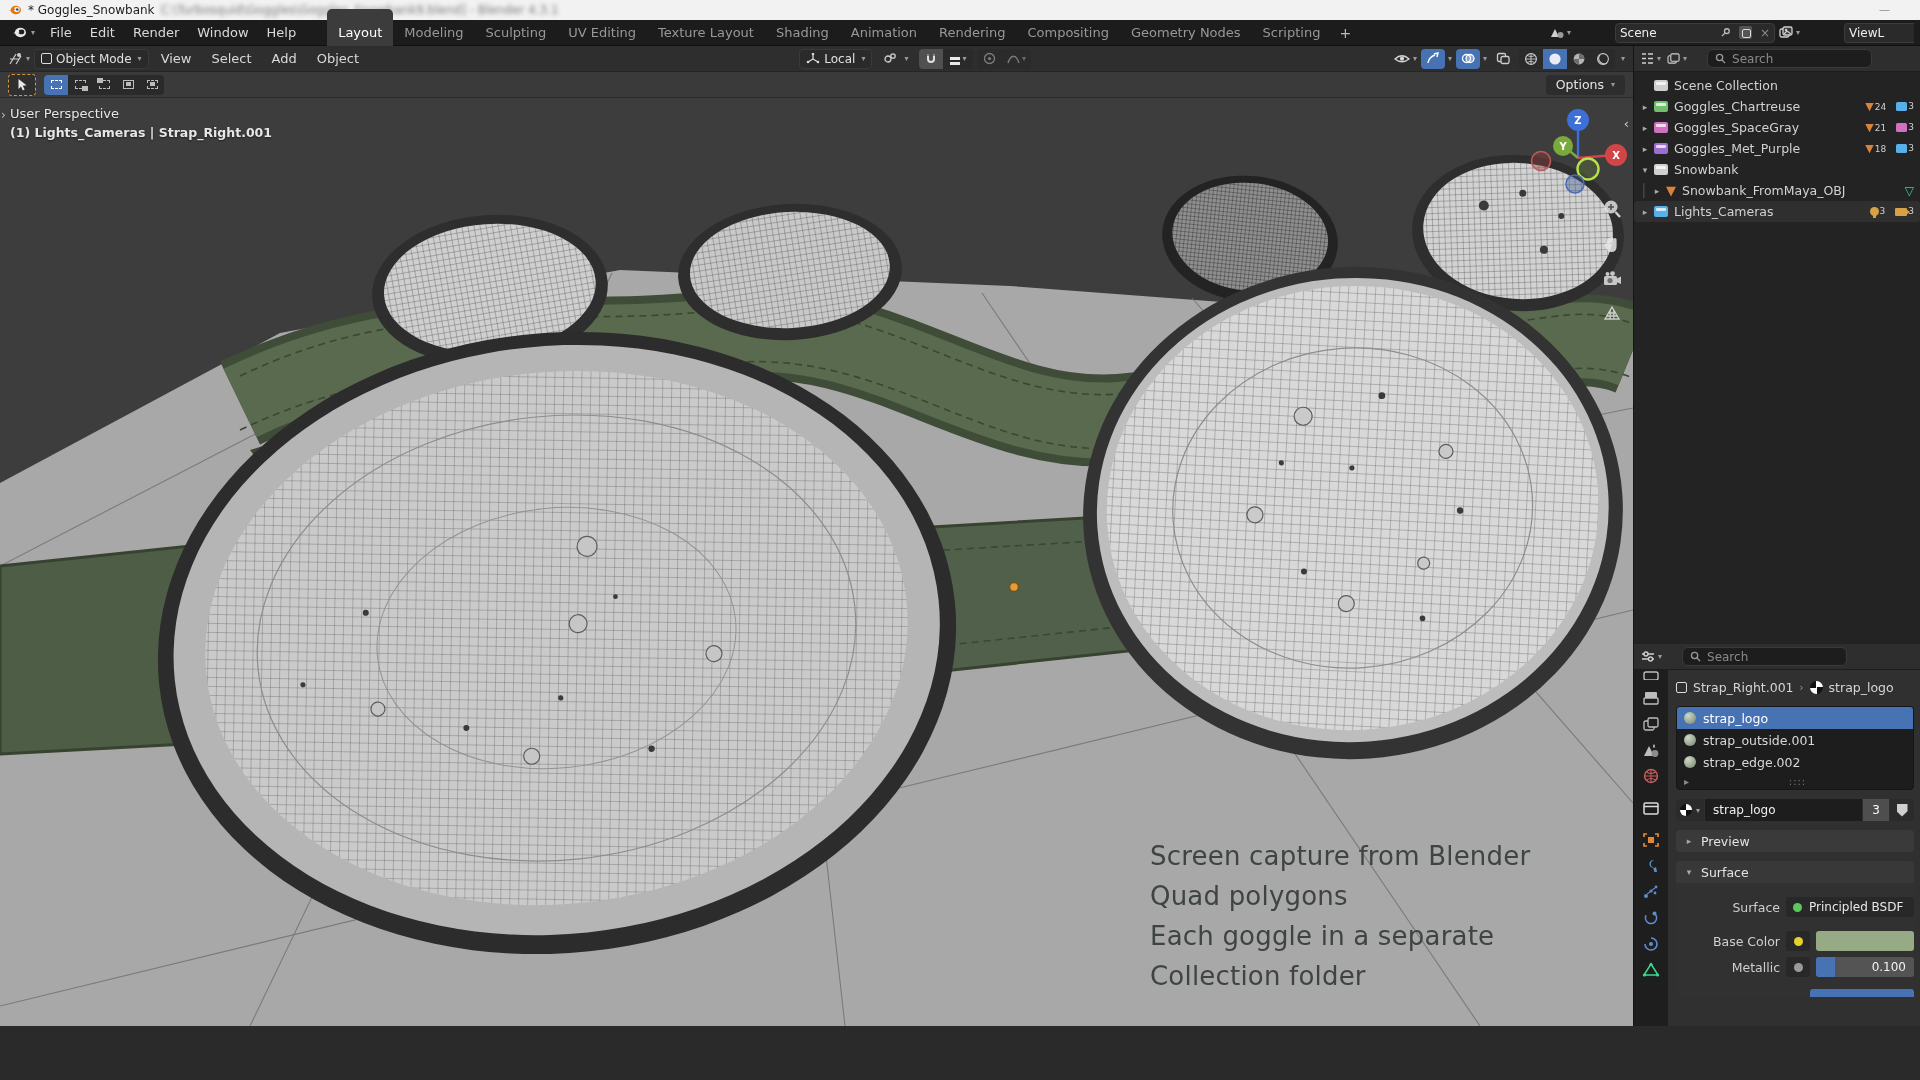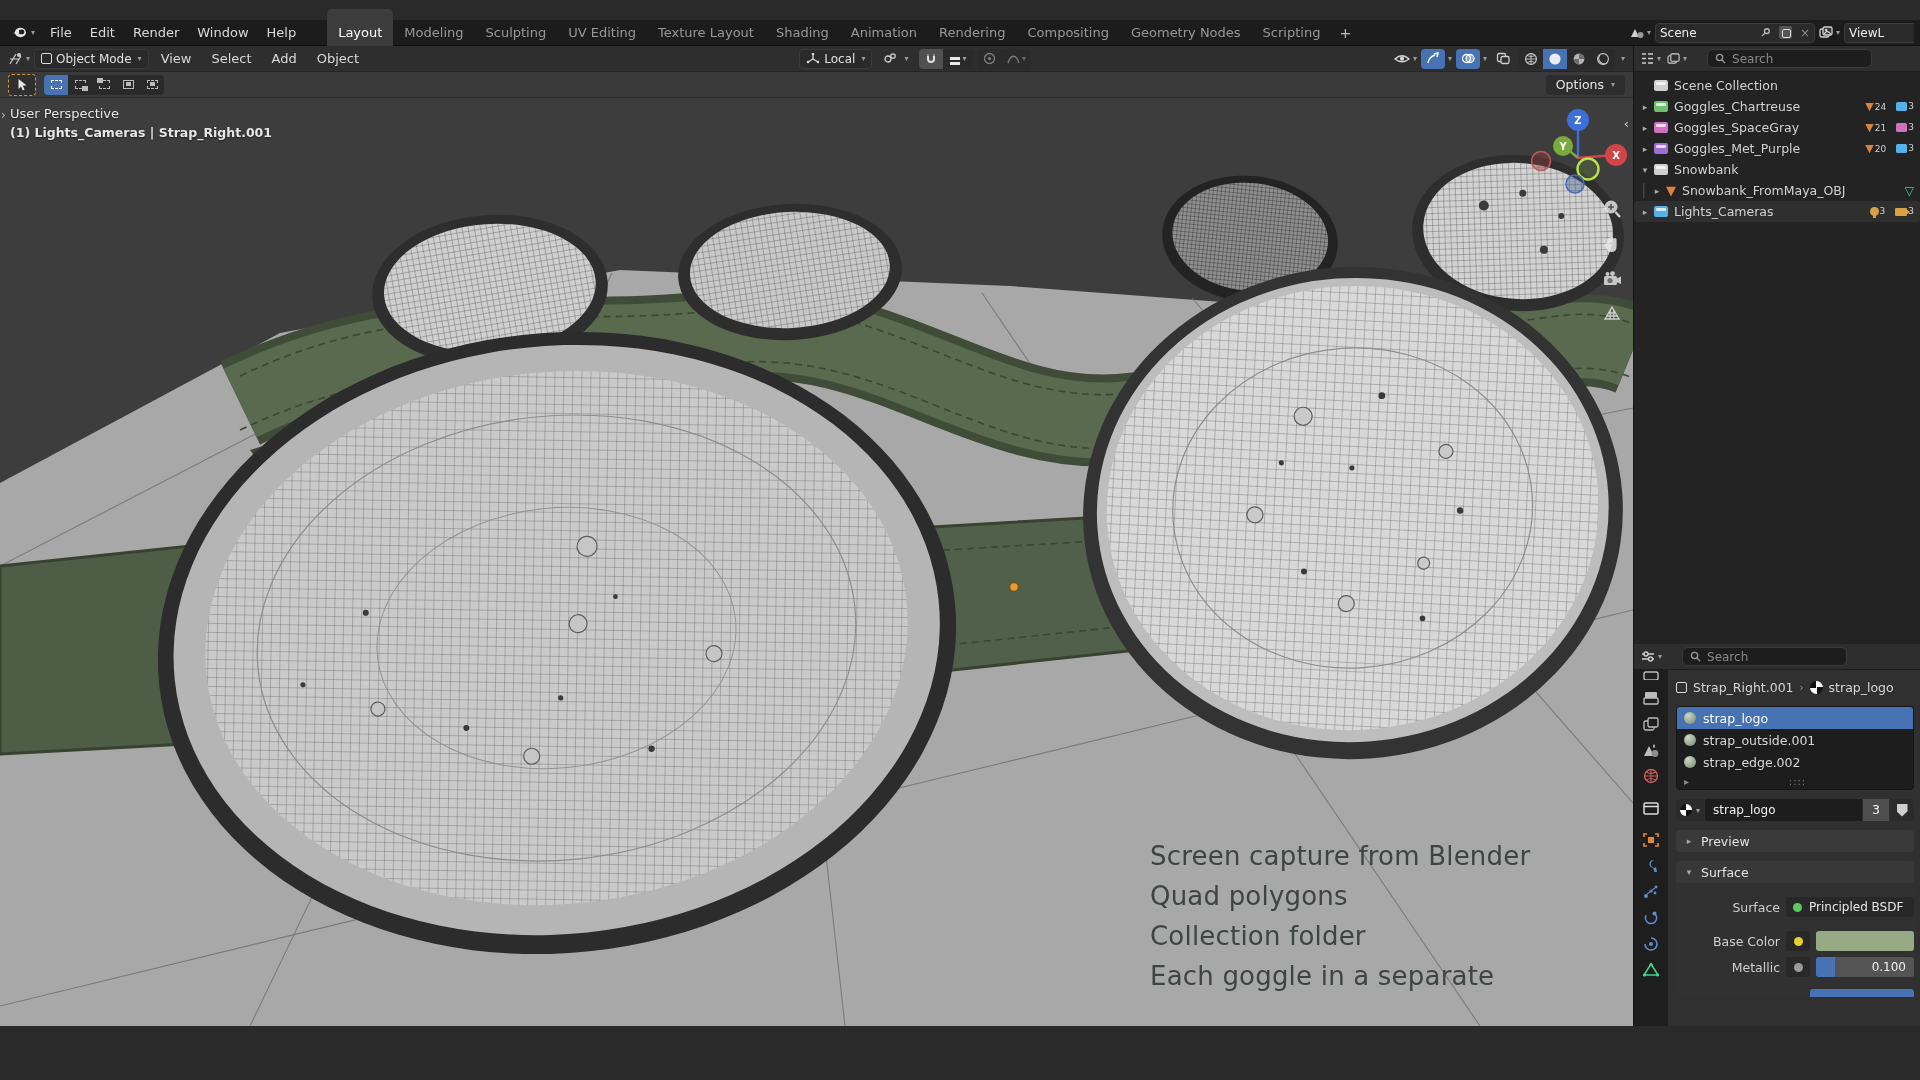--- a/index.html
+++ b/index.html
@@ -19,21 +19,21 @@
   
   .topbar{position:absolute;left:0;top:20px;width:1920px;height:26px;background:#1c1c1c;
     display:flex;align-items:center;padding:0 6px;border-bottom:1px solid #111;}
   .menu-item{padding:3px 9px;color:#d9d9d9;font-size:13px;border-radius:4px;}
   .tabs{display:flex;align-items:center;margin-left:22px;}
   .tab{padding:16px 11px;color:#989898;font-size:13px;border-radius:5px 5px 0 0;}
   .tab.active{background:#3c3c3c;color:#fff;}
   .tab-plus{color:#bbb;padding:2px 8px;font-size:14px;}
   .topbar-right{margin-left:auto;display:flex;align-items:center;gap:4px;overflow:hidden;}
   .pillfield{display:flex;align-items:center;background:#2a2a2a;border:1px solid #3c3c3c;
-    border-radius:4px;height:20px;padding:0 4px;gap:8px;}
+    border-radius:4px;height:20px;padding:0 4px;gap:8px;margin-left:40px;}
   .dd{color:#9a9a9a;font-size:8px;margin-left:2px;}
   
   .vheader{position:absolute;left:0;top:46px;width:1633px;height:26px;background:#2e2e2e;
     display:flex;align-items:center;padding:0 8px;gap:4px;border-bottom:1px solid #252525;}
   .vh-menu{padding:3px 8px;color:#d9d9d9;font-size:13px;}
   .btn{display:flex;align-items:center;gap:4px;background:#2a2a2a;border:1px solid #3a3a3a;
     border-radius:4px;height:20px;padding:0 6px;color:#e0e0e0;}
   .btn.flat{background:transparent;border-color:transparent;}
   .ibtn{display:flex;align-items:center;justify-content:center;width:24px;height:20px;
     background:#2a2a2a;border-radius:4px;color:#cfcfcf;}
@@ -117,20 +117,31 @@
   .slider .val{position:absolute;right:8px;top:0;line-height:20px;color:#f2f2f2;}
   .cutslider{margin-top:12px;height:8px;border-radius:3px 3px 0 0;background:#4772b3;margin-left:134px;}
   .bottomstrip{position:absolute;left:0;top:1026px;width:1920px;height:54px;background:#2a2a2a;}
   svg text{font-family:"DejaVu Sans",sans-serif;}
 </style>
 </head>
 <body>
 
 <div class="screen">
 
+  <div class="titlebar">
+    <svg class="blogo" viewBox="0 0 16 14">
+      <ellipse cx="9" cy="7" rx="6" ry="5" fill="#ea7600"></ellipse>
+      <ellipse cx="10" cy="6.4" rx="3.4" ry="2.8" fill="#fff"></ellipse>
+      <ellipse cx="10.6" cy="6.4" rx="1.7" ry="1.5" fill="#1b5faa"></ellipse>
+      <path d="M1 8 L7 4 L8 7 Z" fill="#ea7600"></path>
+    </svg>
+    <span class="title-main">* Goggles_Snowbank</span>
+    <span class="title-path">C:\Turbosquid\Goggles\Goggles_Snowbank9.blend] - Blender 4.3.1</span>
+    <span class="win-min">—</span>
+  </div>
 
   <div class="topbar">
     <span style="display:flex;align-items:center;gap:2px;padding:0 6px;">
       <svg width="15" height="13" viewBox="0 0 16 14">
         <ellipse cx="9" cy="7" rx="6" ry="5" fill="#e8e8e8"></ellipse>
         <ellipse cx="10" cy="6.4" rx="3.2" ry="2.6" fill="#1c1c1c"></ellipse>
         <path d="M1 8 L7 4 L8 7 Z" fill="#e8e8e8"></path>
       </svg>
         <span class="dd">▾</span>
     </span>
@@ -508,22 +519,22 @@
       </svg>
       <svg width="22" height="20" viewBox="0 0 22 20">
         <path d="M4 15 L11 3 L18 15 Z M7.5 9 h7 M6 12 h10 M9.2 6 L9.2 15 M12.8 6 L12.8 15" fill="none" stroke="#e0e0e0" stroke-width="1.3"></path>
       </svg>
     </div>
 
     
     <div class="annotation">
       <div>Screen capture from Blender</div>
       <div>Quad polygons</div>
+      <div>Each goggle in a separate</div>
       <div>Collection folder</div>
-      <div>Each goggle in a separate</div>
     </div>
   </div>
 
   <div class="sidebar">
     <div class="panel-hdr">
       <span style="display:flex;align-items:center;">
         <svg width="15" height="13" viewBox="0 0 15 13">
           <path d="M2 2 h4 M2 6.5 h4 M2 11 h4 M8 2 h5 M8 6.5 h5 M8 11 h5" stroke="#cfcfcf" stroke-width="1.6"></path>
         </svg>
           <span class="dd">▾</span>
@@ -577,21 +588,21 @@
             <span class="cnt">3</span>
           </span>
       </div>
       <div class="orow">
         <span class="arrow">▸</span>
         <span class="cbox purple"></span>
         <span class="lbl">Goggles_Met_Purple</span>
         <span class="spacer"></span>
         <span class="badge">
             <span class="meshtri">▼</span>
-            <span class="cnt">20</span>
+            <span class="cnt">18</span>
           </span>
         <span class="badge">
             <span class="minibox blue"></span>
             <span class="cnt">3</span>
           </span>
       </div>
       <div class="orow">
         <span class="arrow">▾</span>
         <span class="cbox gray"></span>
         <span class="lbl">Snowbank</span>

